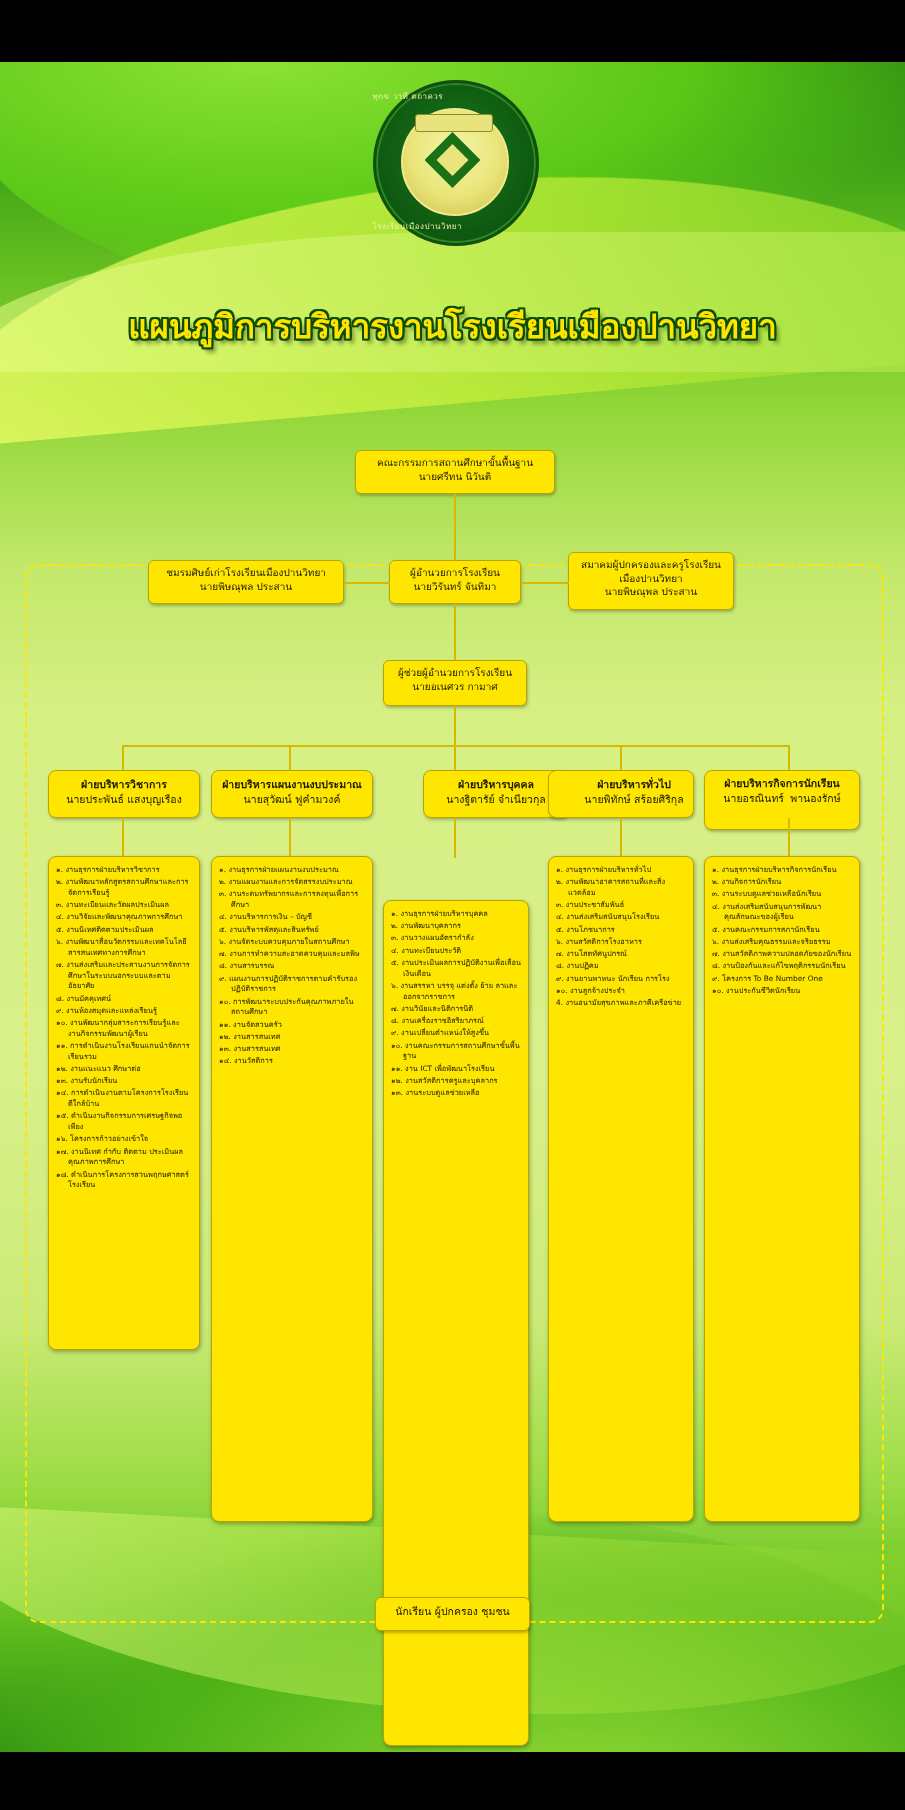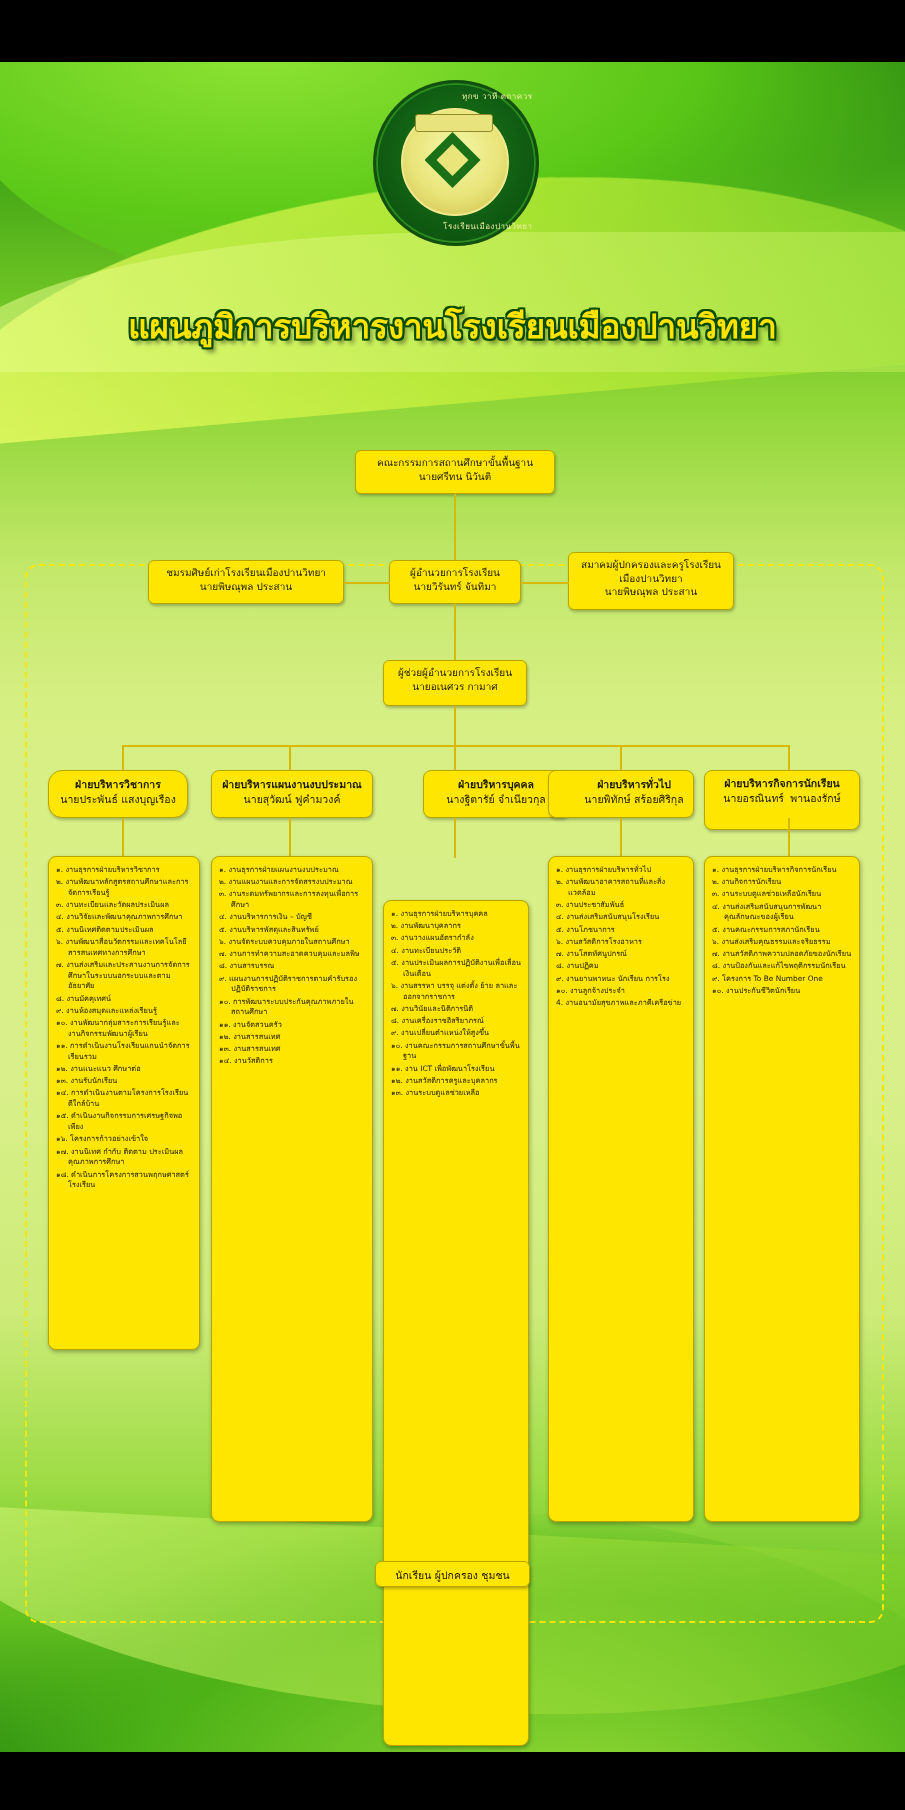--- a/index.html
+++ b/index.html
@@ -34,21 +34,21 @@
       border:3px solid #134f10;box-shadow:0 0 0 2px #2a8b1e inset;}
   .logo .inner{position:absolute;left:38px;top:28px;width:104px;height:104px;border-radius:50%;
       background:radial-gradient(circle at 50% 40%,#f4f7a8 0%, #e9e57a 55%, #cdbb47 100%);
       border:2px solid #f2e98f;}
   .logo .emblem{position:absolute;left:62px;top:52px;width:56px;height:56px;
       background:#1b6f16;clip-path:polygon(50% 0%,100% 50%,50% 100%,0% 50%);}
   .logo .emblem:after{content:"";position:absolute;left:12px;top:12px;width:32px;height:32px;
       background:#e9e57a;clip-path:polygon(50% 0%,100% 50%,50% 100%,0% 50%);}
   .logo .book{position:absolute;left:52px;top:34px;width:76px;height:16px;background:#e8e37c;
       border-radius:3px;border:1px solid #8d8a2e;}
-  .logo .txt-top,.logo .txt-bot{position:absolute;width:160px;text-align:right;color:#f3f0a6;
+  .logo .txt-top,.logo .txt-bot{position:absolute;width:160px;text-align:left;color:#f3f0a6;
       font-size:8px;left:10px;letter-spacing:.5px;}
   .logo .txt-top{top:10px;}
   .logo .txt-bot{top:140px;}
 
   
   .title{position:absolute;left:0;top:238px;width:905px;text-align:center;
      font-family:"DejaVu Sans", sans-serif;font-weight:bold;font-size:33px;color:#ffe400;
      text-shadow:
        -2px -2px 0 #0b4d08, 2px -2px 0 #0b4d08, -2px 2px 0 #0b4d08, 2px 2px 0 #0b4d08,
        0 -2px 0 #0b4d08, 0 2px 0 #0b4d08, -2px 0 0 #0b4d08, 2px 0 0 #0b4d08,
@@ -142,21 +142,21 @@
       </div>
 
       <div class="line vline" style="left:454px;top:314px;height:40px;"></div>
       <div class="line hline" style="left:122px;top:353px;width:668px;"></div>
       <div class="line vline" style="left:122px;top:353px;height:27px;"></div>
       <div class="line vline" style="left:289px;top:353px;height:27px;"></div>
       <div class="line vline" style="left:454px;top:353px;height:27px;"></div>
       <div class="line vline" style="left:620px;top:353px;height:27px;"></div>
       <div class="line vline" style="left:788px;top:353px;height:27px;"></div>
 
-      <div class="dept" style="left:48px;top:378px;width:140px;height:48px;border-radius:14px;">
+      <div class="dept" style="left:48px;top:378px;width:152px;height:48px;">
         <div class="d1">ฝ่ายบริหารวิชาการ</div>
         <div>นายประพันธ์  แสงบุญเรือง</div>
       </div>
       <div class="dept" style="left:211px;top:378px;width:162px;height:48px;">
         <div class="d1">ฝ่ายบริหารแผนงานงบประมาณ</div>
         <div>นายสุวัฒน์  ฟูคำมวงค์</div>
       </div>
       <div class="dept" style="left:383px;top:378px;width:146px;height:48px;margin-left:40px;">
         <div class="d1">ฝ่ายบริหารบุคคล</div>
         <div>นางฐิตารัย์  จำเนียวกุล</div>
@@ -260,16 +260,16 @@
           <li>๔. งานส่งเสริมสนับสนุนการพัฒนาคุณลักษณะของผู้เรียน</li>
           <li>๕. งานคณะกรรมการสภานักเรียน</li>
           <li>๖. งานส่งเสริมคุณธรรมและจริยธรรม</li>
           <li>๗. งานสวัสดิภาพความปลอดภัยของนักเรียน</li>
           <li>๘. งานป้องกันและแก้ไขพฤติกรรมนักเรียน</li>
           <li>๙. โครงการ To Be Number One</li>
           <li>๑๐. งานประกันชีวิตนักเรียน</li>
         </ol>
       </div>
 
-      <div class="bottom-bar" style="left:375px;top:1169px;width:155px;height:26px;">นักเรียน  ผู้ปกครอง  ชุมชน</div>
+      <div class="bottom-bar" style="left:375px;top:1205px;width:155px;height:34px;">นักเรียน  ผู้ปกครอง  ชุมชน</div>
     </div>
   </div>
 </div>
 
 </body></html>

